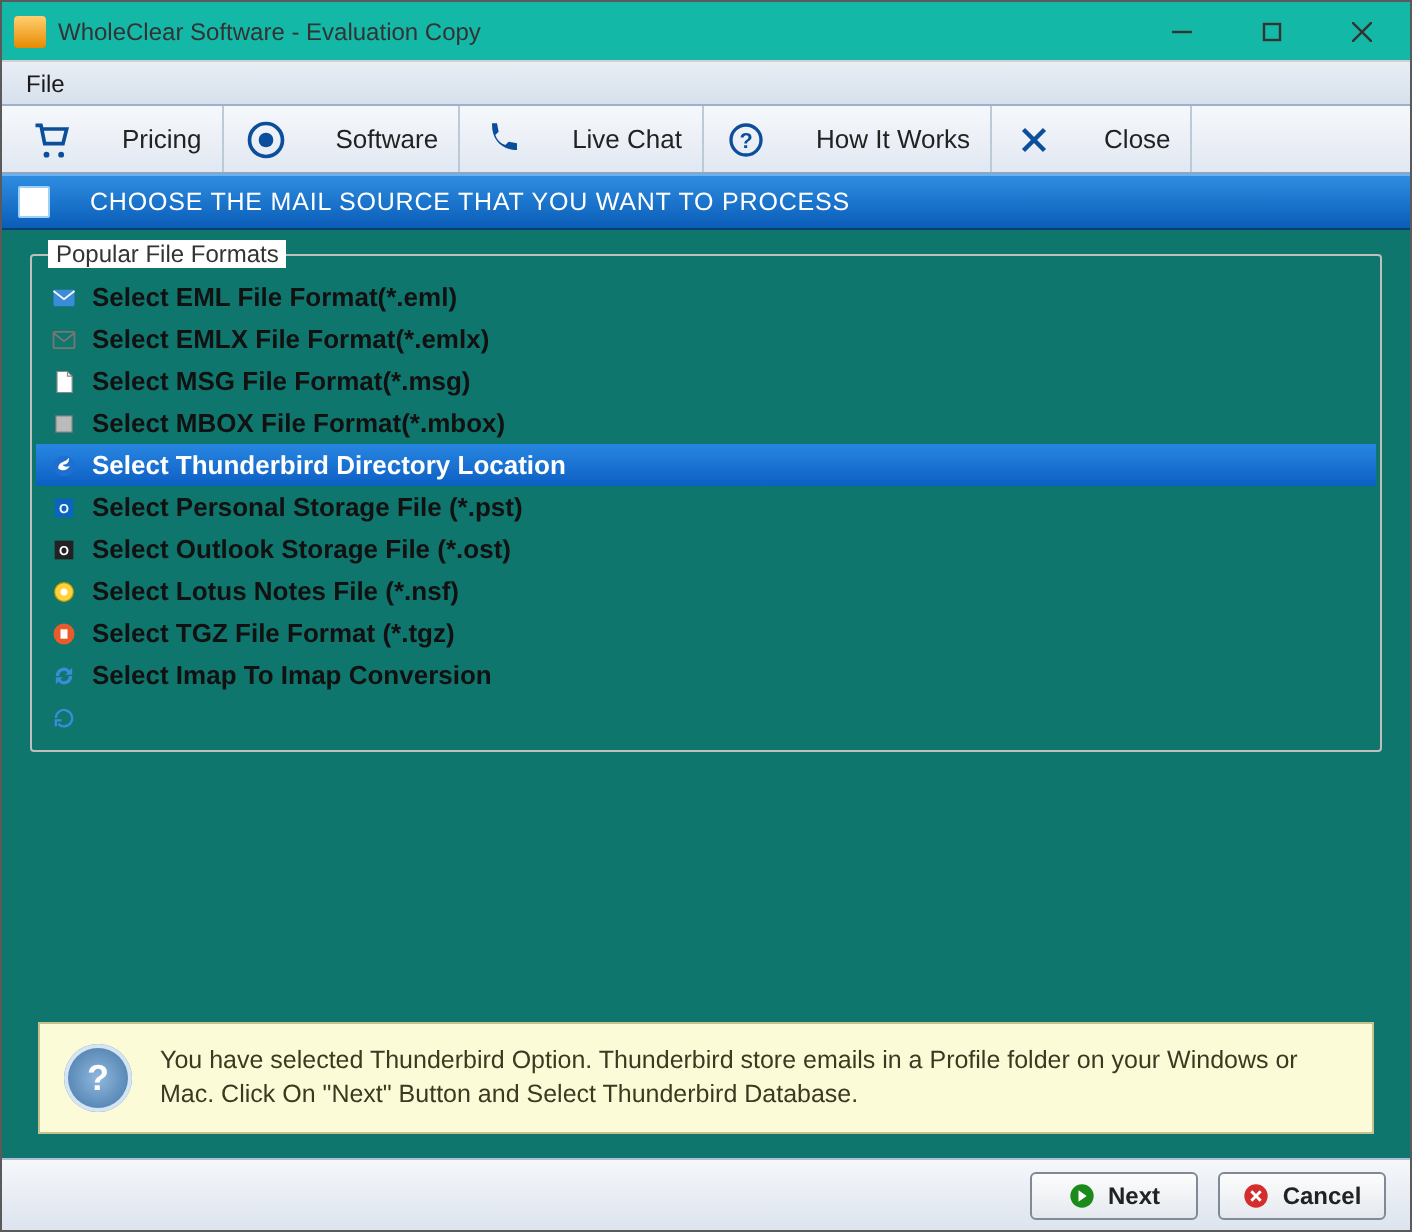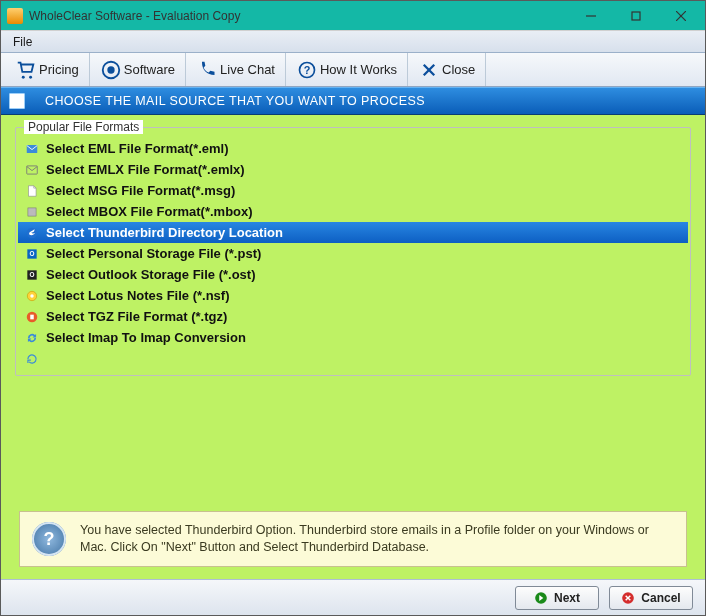--- a/index.html
+++ b/index.html
@@ -48,41 +48,41 @@
   .menu-item { padding: 2px 8px; font-size: 12px; color: #1a1a1a; }
 
   .toolbar {
     height: 34px;
     background: linear-gradient(#f6f8fb, #e1e8f2);
     border-bottom: 1px solid #8fa5c2;
     display: flex; align-items: stretch;
     padding: 0 4px;
   }
   .tool-btn {
-    display: flex; align-items: center; gap: 2px;
+    display: flex; align-items: center; gap: 24px;
     padding: 0 10px;
     border-right: 1px solid #bccad8;
     font-size: 13px; font-weight: 500; color: #222;
   }
   .tool-icon { width: 22px; height: 22px; display: flex; align-items:center; justify-content:center; }
 
   .header-band {
     height: 28px;
     background: linear-gradient(#2e8de0, #0a5db8);
     border-top: 1px solid #65b3f3;
     border-bottom: 1px solid #0a3d72;
     display: flex; align-items: center;
     padding: 0 8px; gap: 20px;
     color: #fff; font-weight: normal; font-size: 12.5px;
     letter-spacing: .4px;
   }
   .header-band .boxicon { width: 16px; height: 16px; background: #fff; border: 1px solid #9ecff8; border-radius:1px; }
 
   .content {
-    flex: 1; background: #bef264;
+    flex: 1; background: #0f766e;
     padding: 12px 14px 8px;
     display: flex; flex-direction: column;
     overflow: hidden;
     gap: 42px;
   }
   .group {
     border: 1px solid #bfbfbf;
     border-radius: 2px;
     position: relative;
     padding: 10px 2px 6px;

